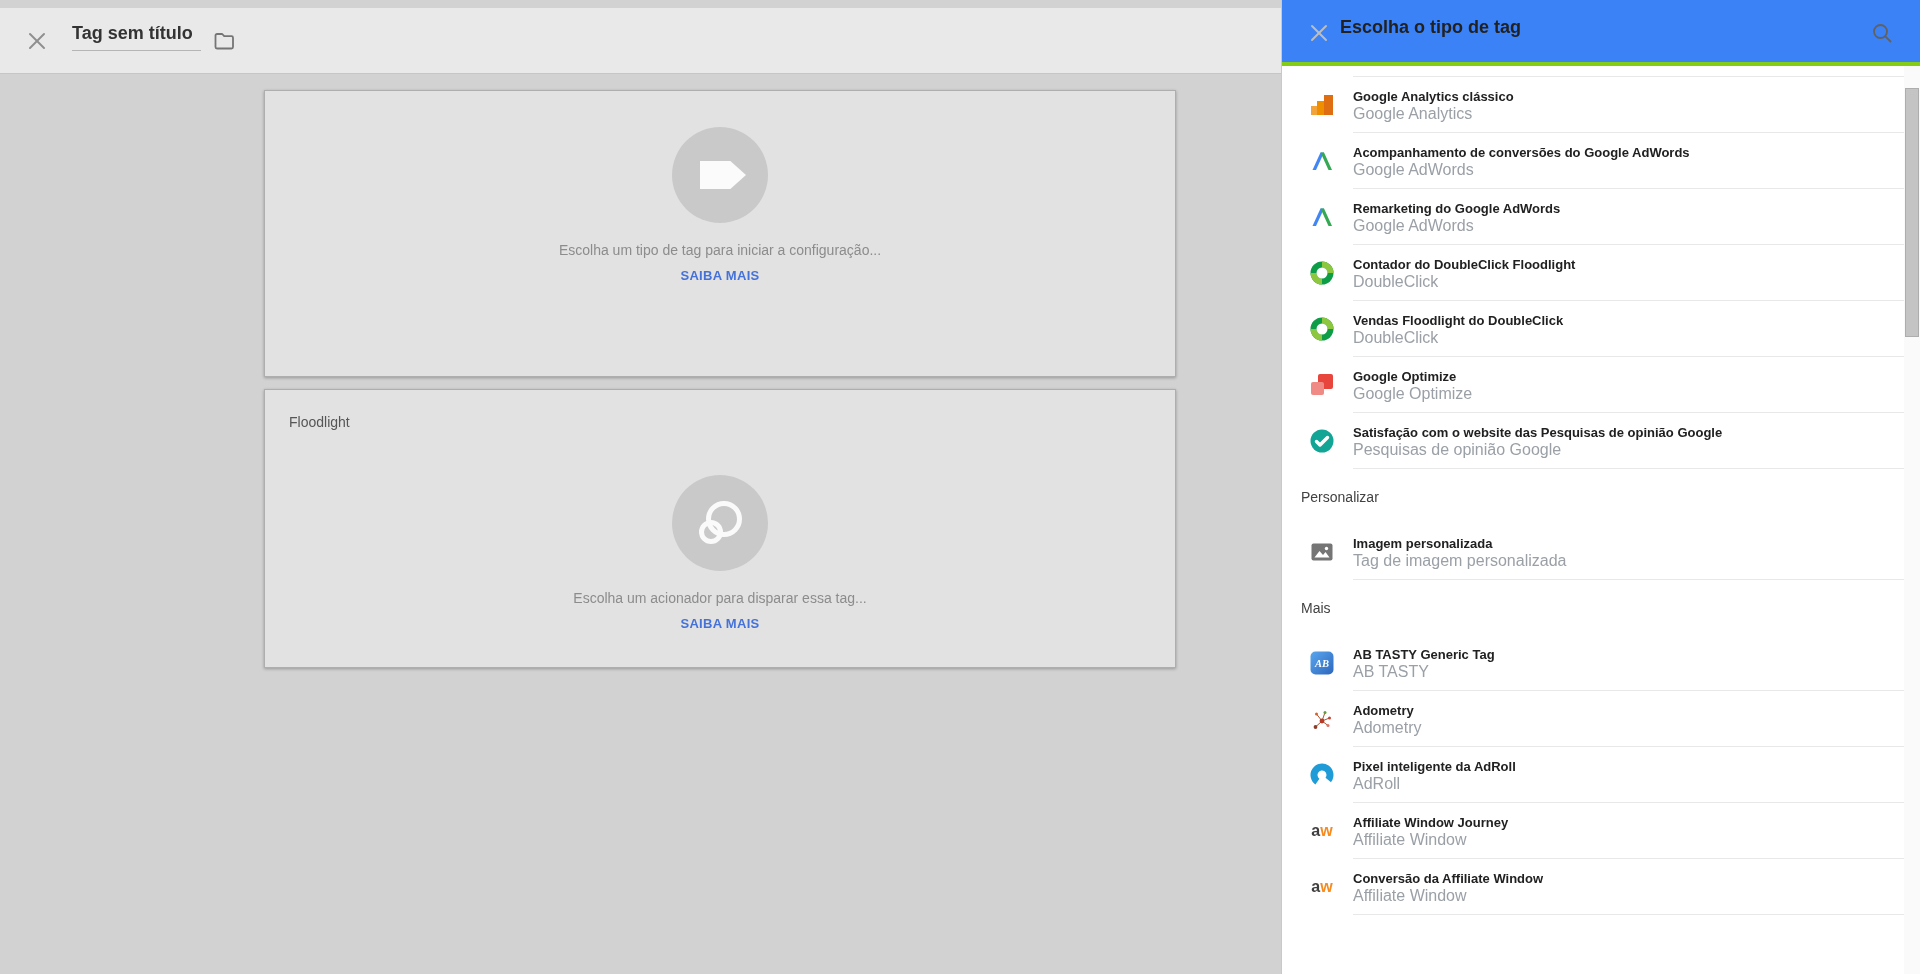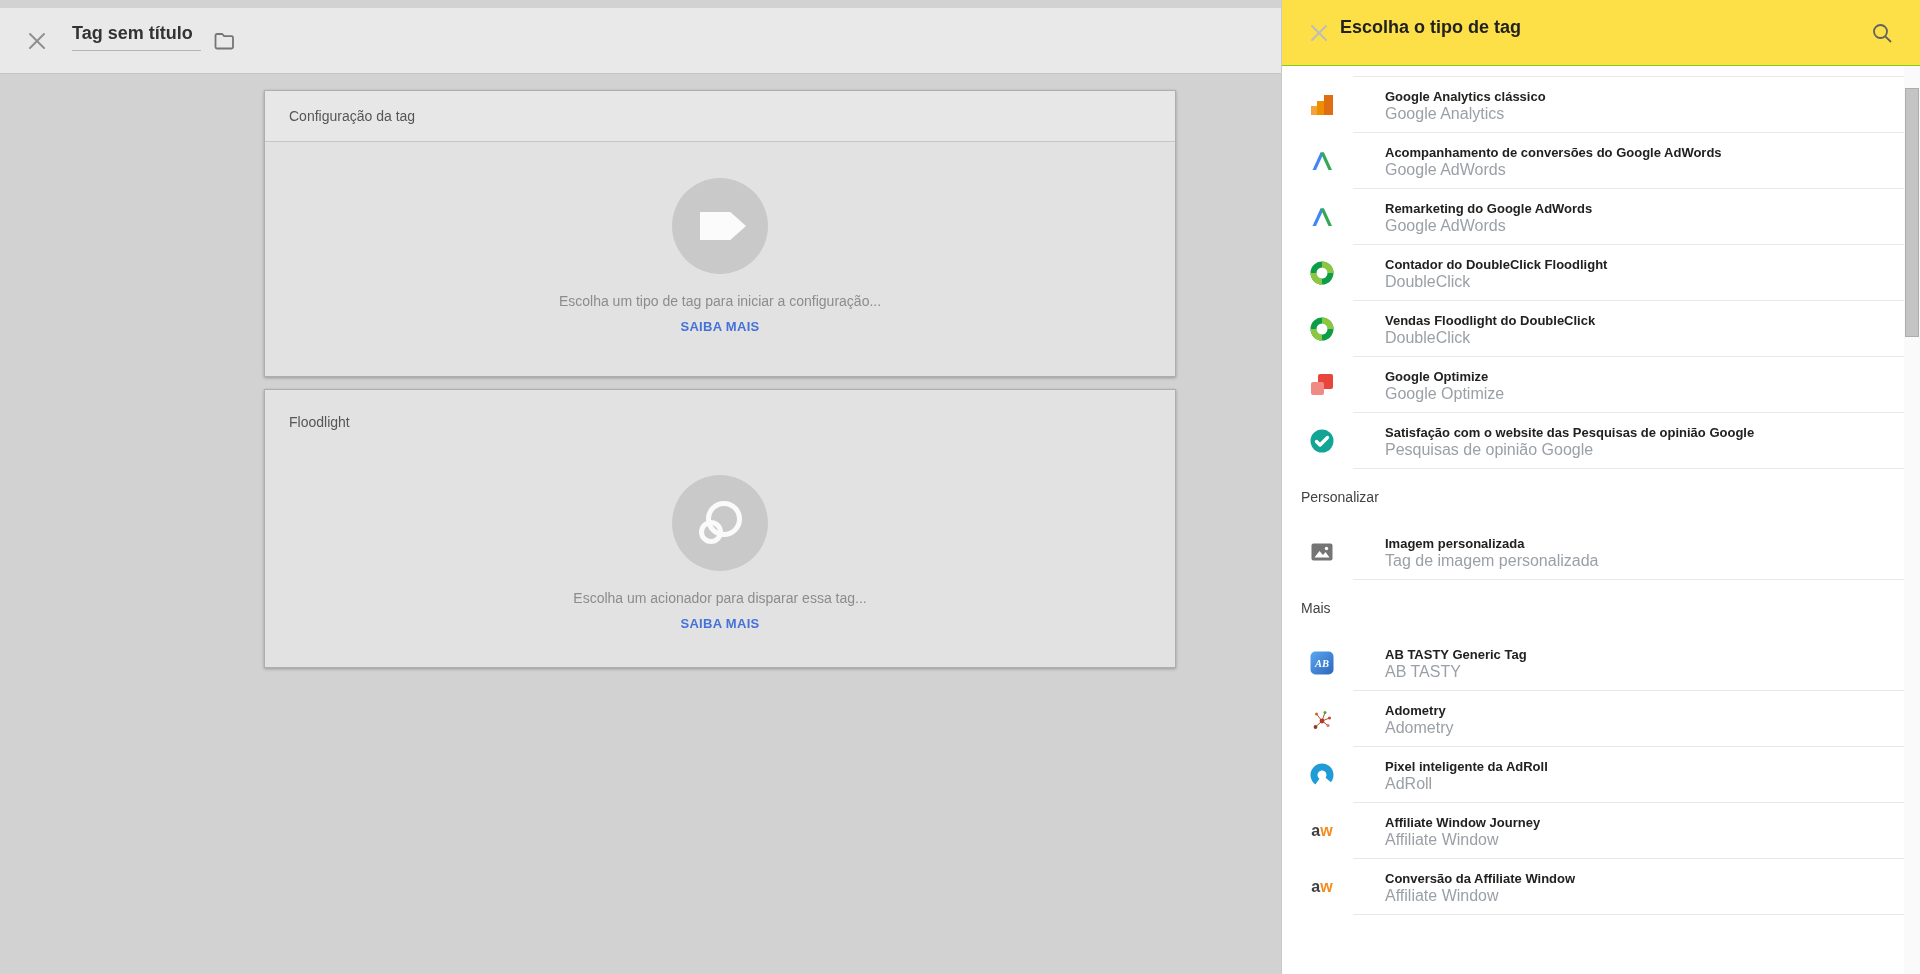--- a/index.html
+++ b/index.html
@@ -36,30 +36,30 @@
     border:5px solid #fafafa;border-radius:50%;}
   .trigger-glyph .ring2{position:absolute;left:3px;bottom:3px;width:14px;height:14px;
     border:5px solid #fafafa;border-radius:50%;}
   .card-caption{margin-top:19px;font-size:14px;color:#8c8c8c;}
   .saiba{display:inline-block;margin-top:10px;font-size:13px;font-weight:bold;
     letter-spacing:.3px;cursor:pointer;text-decoration:none;}
 
   
   .panel{position:absolute;left:1281px;top:0;width:639px;height:974px;background:#ffffff;
     border-left:1px solid #c9c9c9;box-sizing:border-box;}
-  .panel-header{position:absolute;left:0;top:0;width:100%;height:66px;background:#fde047;
-    border-bottom:1px solid #84cc16;box-sizing:border-box;}
+  .panel-header{position:absolute;left:0;top:0;width:100%;height:66px;background:#3b82f6;
+    border-bottom:4px solid #84cc16;box-sizing:border-box;}
   .ph-close{position:absolute;left:26px;top:22px;width:22px;height:22px;cursor:pointer;}
   .ph-title{position:absolute;left:58px;top:17px;font-size:18px;font-weight:bold;color:#212121;}
   .ph-search{position:absolute;right:26px;top:21px;width:24px;height:24px;cursor:pointer;}
 
   .panel-list{position:absolute;left:0;top:66px;width:623px;bottom:0;overflow:hidden;}
   .top-pad{height:10px;margin-left:71px;border-bottom:1px solid #e8e8e8;}
   .row{position:relative;height:56px;display:flex;align-items:center;
-    padding-left:27px;box-sizing:border-box;cursor:pointer;gap:32px;}
+    padding-left:27px;box-sizing:border-box;cursor:pointer;}
   .row::after{content:'';position:absolute;left:71px;right:0;bottom:0;height:1px;background:#e8e8e8;}
   .icon-box{width:26px;height:26px;flex:none;margin-right:18px;
     display:flex;align-items:center;justify-content:center;}
   .row-title{font-size:13px;font-weight:bold;color:#212121;line-height:16px;}
   .row-sub{font-size:16px;color:#9aa0a6;line-height:15px;margin-top:1px;}
   .section-header{height:55px;display:flex;align-items:center;padding-left:19px;
     font-size:14px;color:#424242;}
   .red-box{position:absolute;left:8px;top:7px;width:208px;height:43px;
     border:3px solid #e01f1f;box-sizing:border-box;pointer-events:none;}
   .aw{font-weight:normal;font-size:16px;line-height:26px;letter-spacing:0;}
@@ -83,23 +83,20 @@
       </span>
       <span class="lh-title">Tag sem título</span>
       <span class="lh-folder">
         <svg width="24" height="24" viewBox="0 0 24 24" fill="none" stroke="#757575" stroke-width="1.8" stroke-linejoin="round">
             <path d="M3.5 6.5 a1.5 1.5 0 0 1 1.5 -1.5 h5.2 l2 2.2 h7.3 a1.5 1.5 0 0 1 1.5 1.5 v9.3 a1.5 1.5 0 0 1 -1.5 1.5 H5 a1.5 1.5 0 0 1 -1.5 -1.5 Z"></path>
           </svg>
       </span>
     </div>
 
     <div class="card card1">
-      <div class="card-header">
-        <span>Configuração da tag</span>
-      </div>
       <div class="card-body">
         <div class="big-circle">
           <div class="tag-glyph"></div>
         </div>
         <div class="card-caption">Escolha um tipo de tag para iniciar a configuração...</div>
         <a class="saiba" style="color: rgb(68, 114, 217);">SAIBA MAIS</a>
       </div>
     </div>
 
     <div class="card card2">

